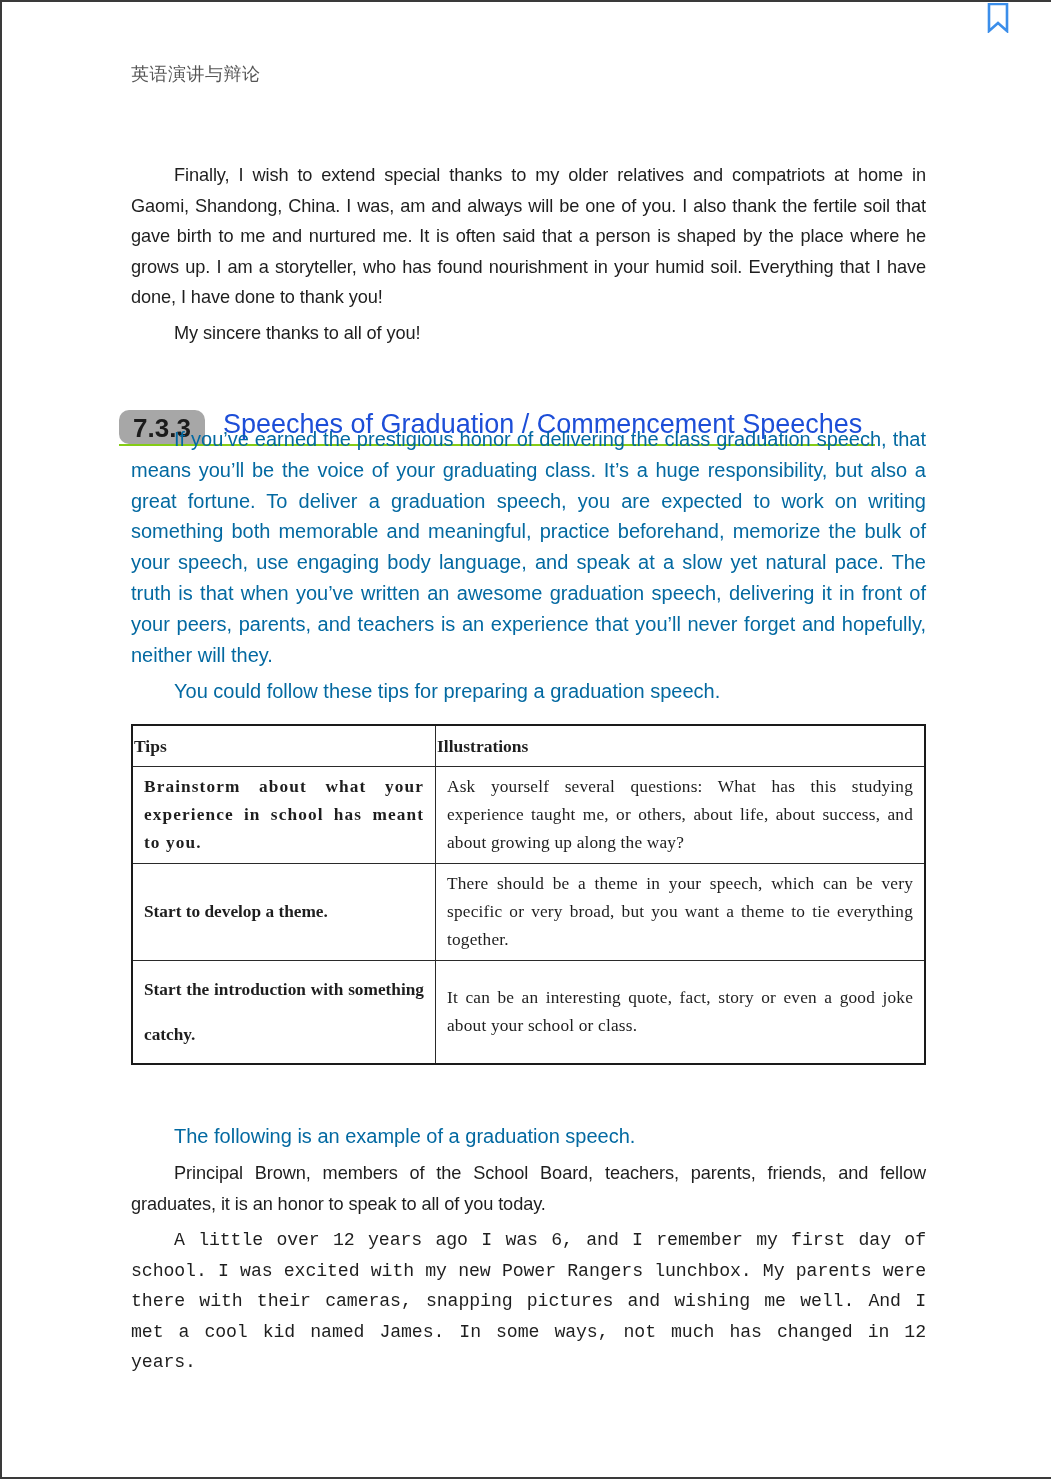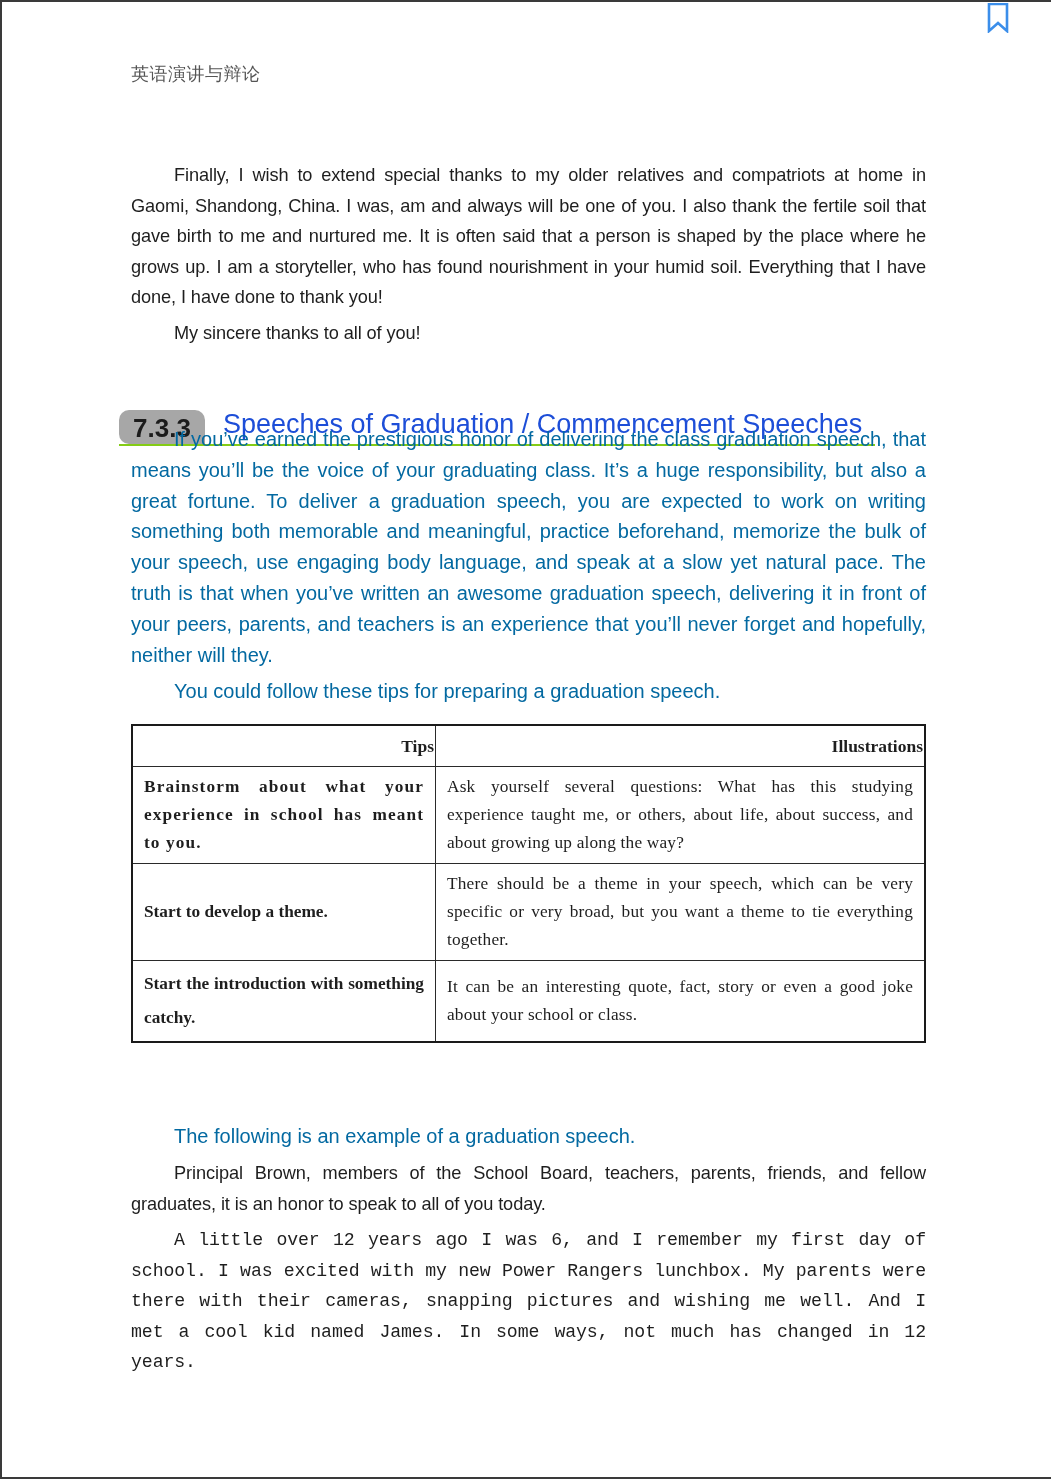--- a/index.html
+++ b/index.html
@@ -50,21 +50,21 @@
   table.tips {
     position: absolute; left: 129px; top: 722px; width: 795px;
     border-collapse: collapse;
     border: 2px solid #1a1a1a;
     font-family: "Liberation Serif", serif; color: #1e1e1e;
   }
   table.tips th, table.tips td {
     border: 1.5px solid #2a2a2a; vertical-align: middle;
   }
   table.tips th {
-    font-weight: bold; font-size: 17.5px; height: 38px; text-align: right;
+    font-weight: bold; font-size: 17.5px; height: 38px; text-align: left;
   }
   table.tips td {
     font-size: 17.3px; line-height: 28px; padding: 6px 11px 6px 11px;
     text-align: justify;
   }
   table.tips td.tip { width: 280px; font-weight: bold; }
   table.tips td.tip.spaced { letter-spacing: 1.1px; }
   table.tips td.ill { letter-spacing: 0.2px; margin-top: 8px; }
   .page-number {
     position: absolute; left: 43px; top: 1471px;
@@ -104,21 +104,21 @@
   <tbody>
     <tr style="height:97px;">
       <td class="tip spaced">Brainstorm about what your experience in school has meant to you.</td>
       <td class="ill">Ask yourself several questions: What has this studying experience taught me, or others, about life, about success, and about growing up along the way?</td>
     </tr>
     <tr style="height:97px;">
       <td class="tip">Start to develop a theme.</td>
       <td class="ill">There should be a theme in your speech, which can be very specific or very broad, but you want a theme to tie everything together.</td>
     </tr>
     <tr style="height:74px;">
-      <td class="tip" style="line-height:34px;margin-left:16px;">Start the introduction with something catchy.</td>
+      <td class="tip" style="line-height:45px;margin-left:16px;">Start the introduction with something catchy.</td>
       <td class="ill">It can be an interesting quote, fact, story or even a good joke about your school or class.</td>
     </tr>
   </tbody>
 </table>
 
 <p class="serif-para" style="top:1119px;">The following is an example of a graduation speech.</p>
 <p class="sans-para" style="top:1156px;">Principal Brown, members of the School Board, teachers, parents, friends, and fellow graduates, it is an honor to speak to all of you today.</p>
 <p class="sans-para" style="top:1223px;font-family:Liberation Mono, monospace;">A little over 12 years ago I was 6, and I remember my first day of school. I was excited with my new Power Rangers lunchbox. My parents were there with their cameras, snapping pictures and wishing me well. And I met a cool kid named James. In some ways, not much has changed in 12 years.</p>
 
 <div class="page-number">184</div>

